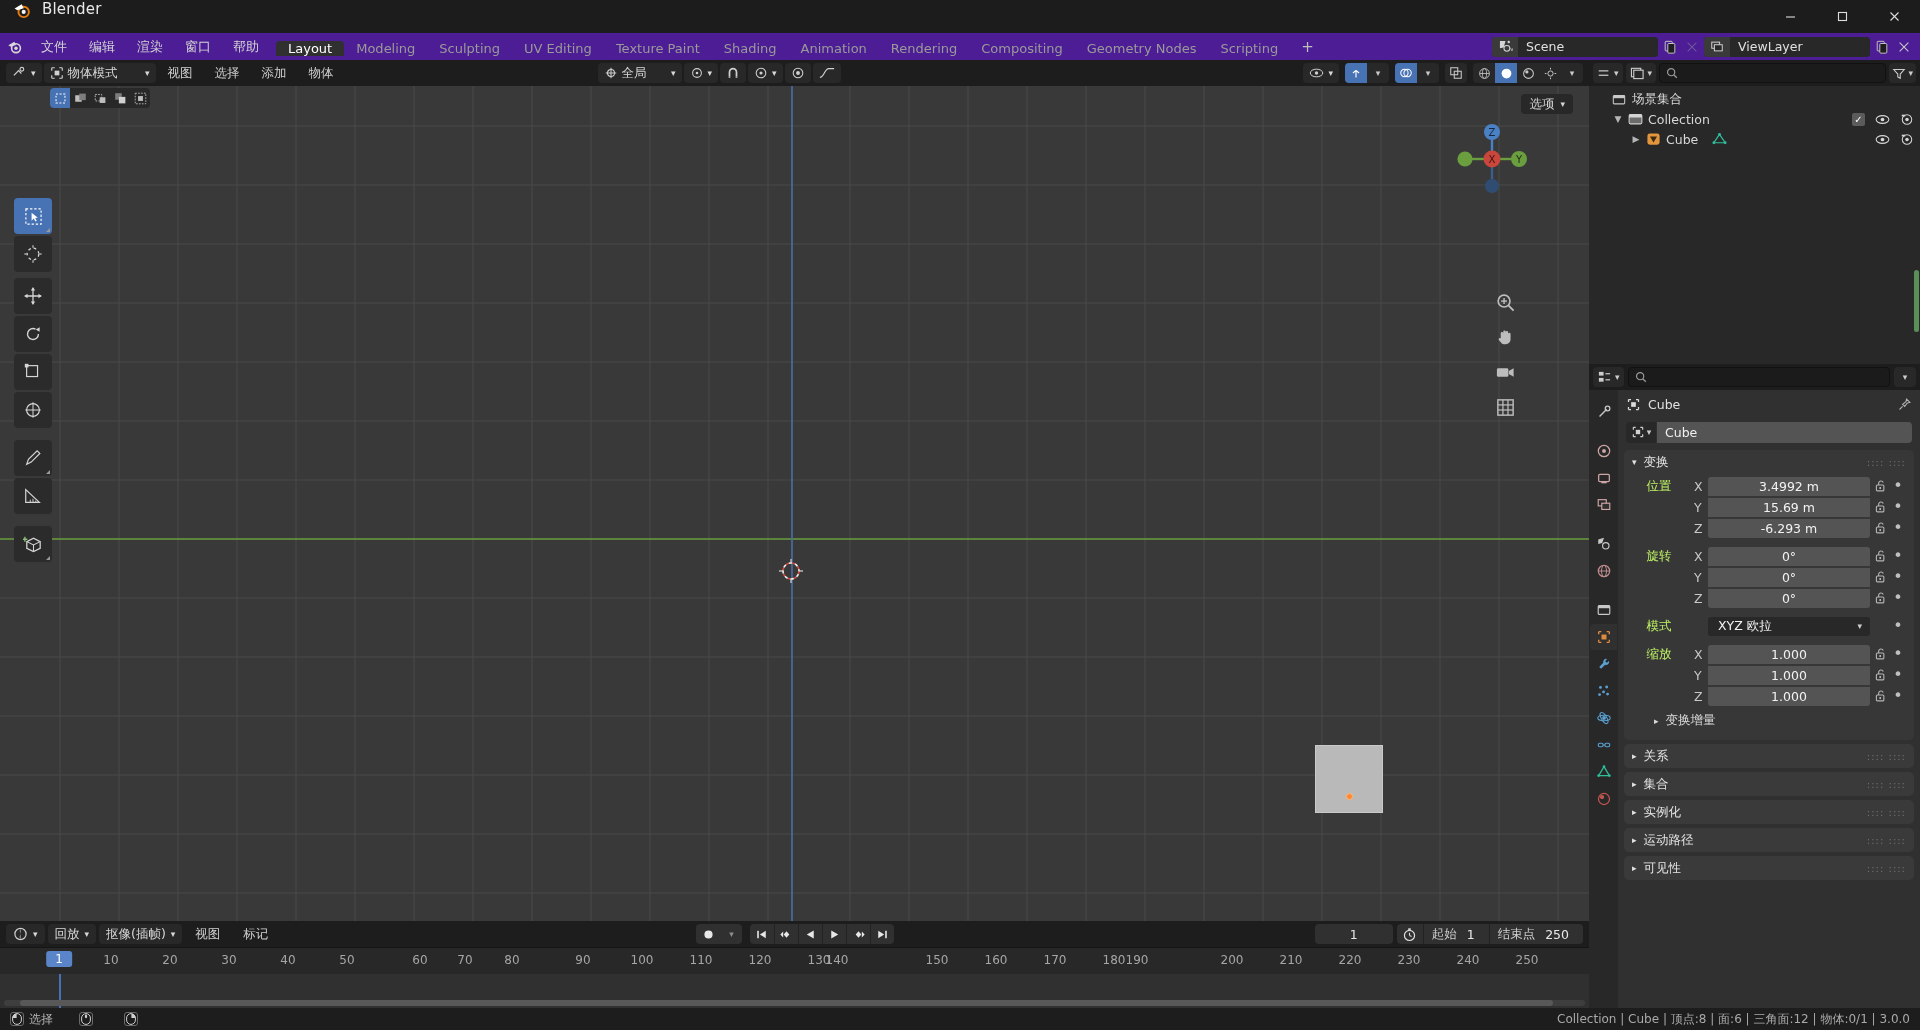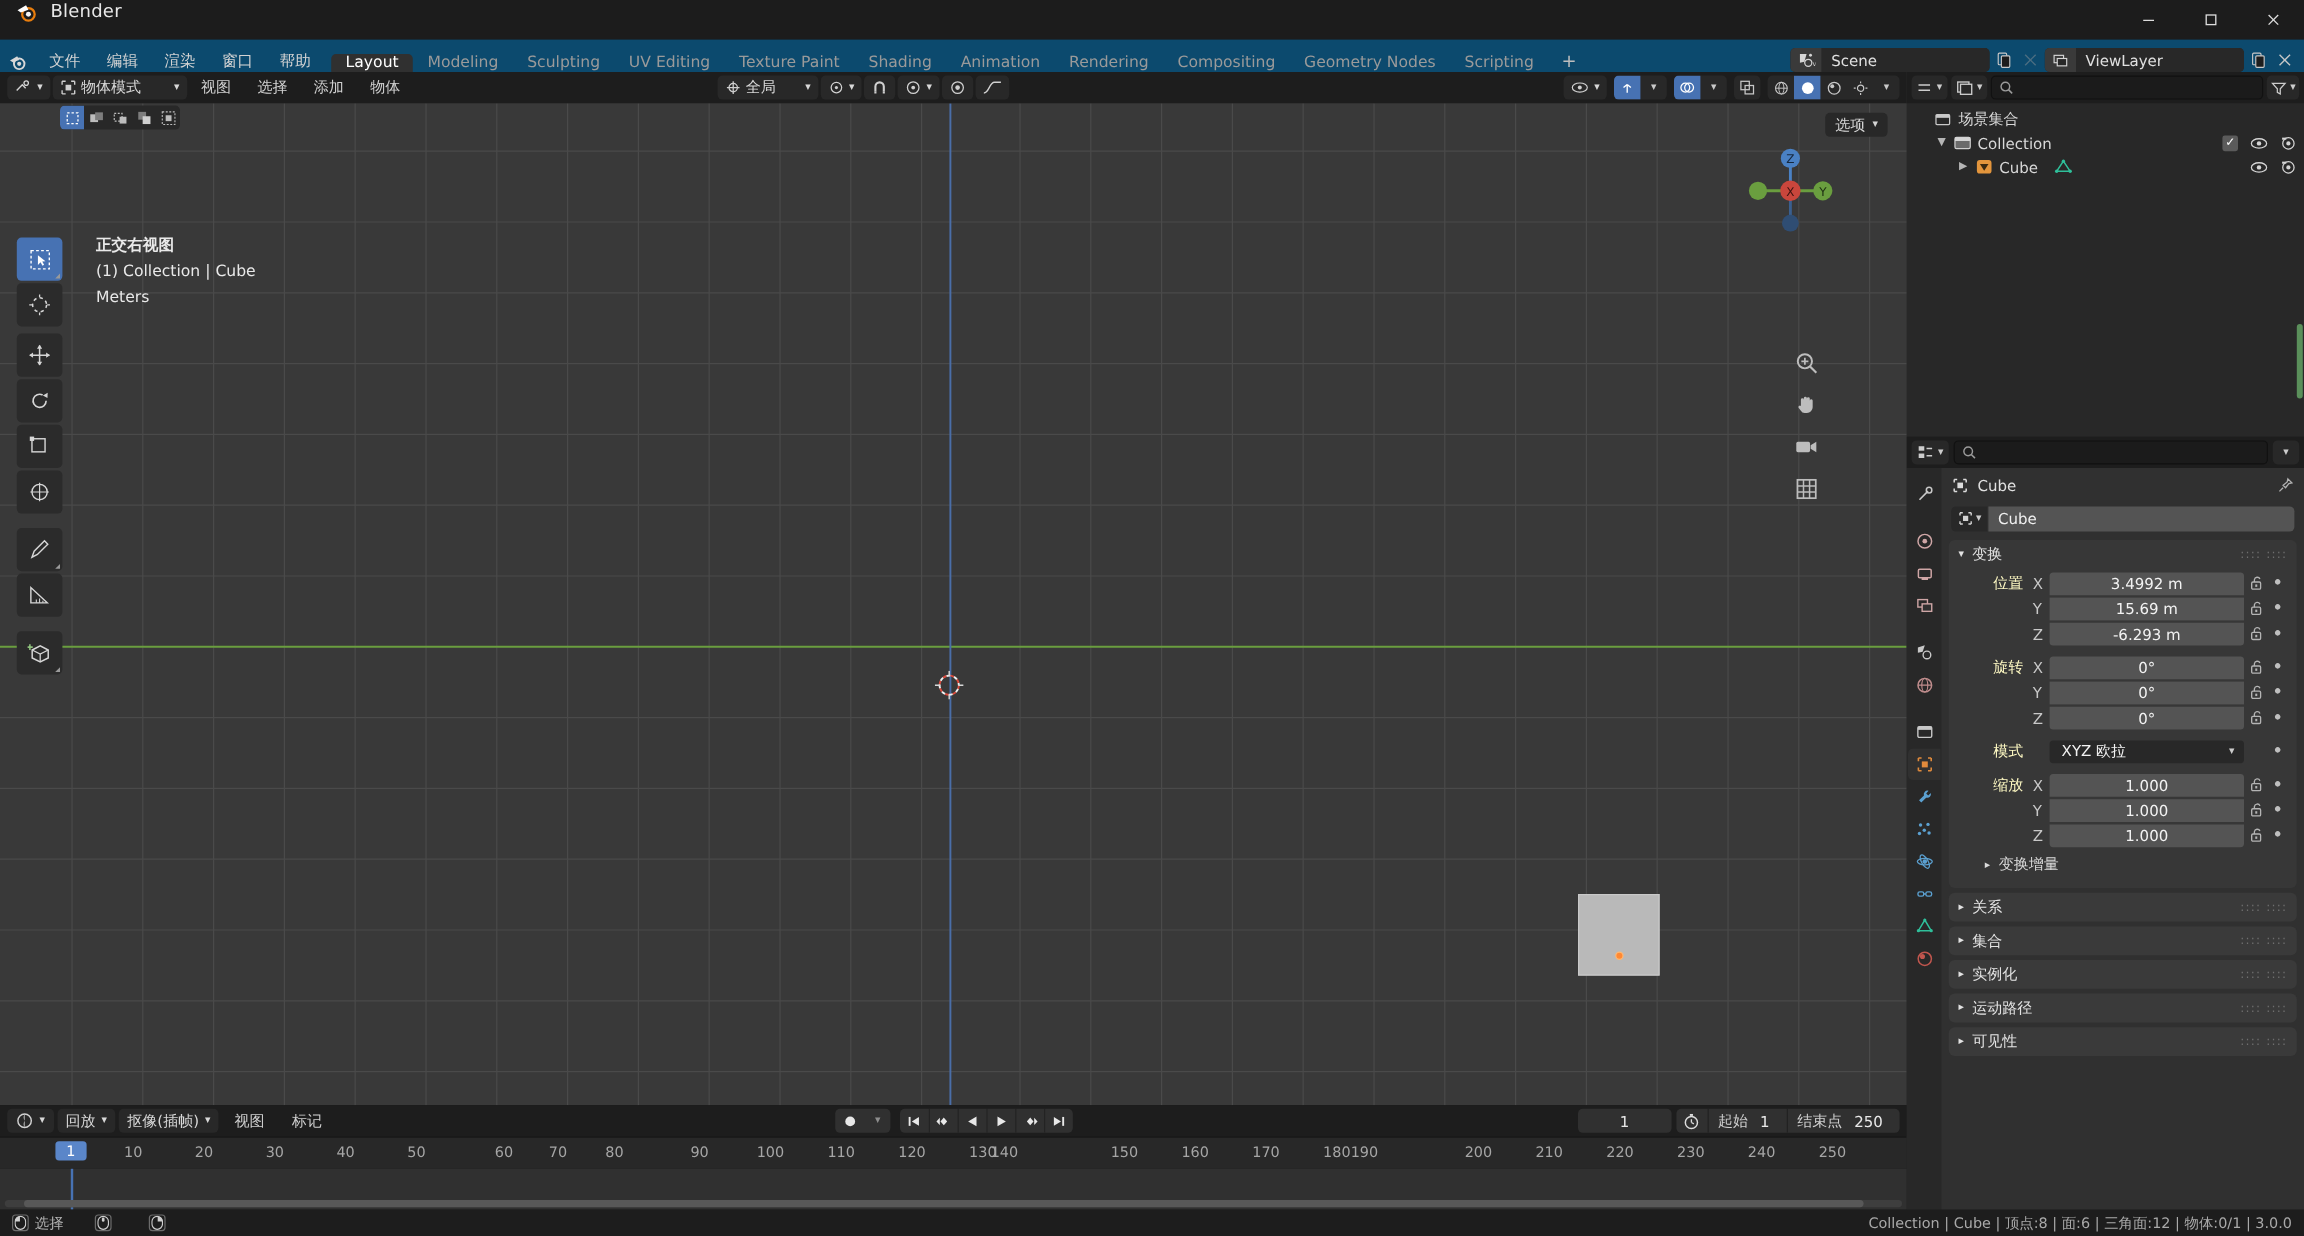--- a/index.html
+++ b/index.html
@@ -19,21 +19,21 @@
     height: 33px; background: #1c1c1c; display: flex; align-items: flex-start;
     padding-left: 12px; position: relative;
   }
   .tb-logo { width: 20px; height: 20px; margin-right: 10px; display:flex; align-items:center; justify-content:center;}
   .tb-title { font-size: 15px; color: #e8e8e8; letter-spacing: .2px; }
   .tb-winbtns { position: absolute; right: 0; top: 0; height: 33px; display: flex; }
   .tb-winbtn { width: 52px; height: 33px; display: flex; align-items: center; justify-content: center; color: #d8d8d8; font-size: 13px;}
 
   
   .topbar {
-    height: 27px; background: #0c4a6e; display: flex; align-items: flex-end;
+    height: 27px; background: #4c1d95; display: flex; align-items: center;
     font-size: 13px; position: relative;
   }
   .tp-icon { width: 30px; display: flex; align-items: center; justify-content: center; }
   .tp-menu { padding: 0 11px; display: flex; align-items: center; color: #d3d3d3; white-space: nowrap;}
   .ws-tabs { display: flex; align-items: stretch; margin-left: 6px; }
   .ws-tab {
     padding: 0 12px; display: flex; align-items: center; color: #9a9a9a;
     white-space: nowrap; border-radius: 4px 4px 0 0; margin-top: 3px;
   }
   .ws-tab.active { background: #303030; color: #ffffff; }
@@ -182,21 +182,21 @@
   .pr-namerow .nbox { width:30px; height:21px; background:#282828; border-radius:4px 0 0 4px; display:flex; align-items:center; justify-content:center; gap:2px; color:#ccc;}
   .pr-namerow .nfield { flex:1; height:21px; background:#545454; border-radius:0 4px 4px 0; display:flex; align-items:center; padding:0 8px; color:#f0f0f0; font-size:12.5px; margin-left:1px;}
 
   .panel { margin: 4px 6px 0 6px; background:#373737; border-radius:5px; }
   .panel-hdr { height:24px; display:flex; align-items:center; padding:0 8px; color:#e3e3e3; font-size:12.5px; gap:7px;}
   .panel-hdr .dots { margin-left:auto; color:#6f6f6f; font-size:10px; letter-spacing:1px; line-height:7px;}
   .panel-body { padding: 2px 8px 8px 8px; }
   .panel.collapsed { background:#3a3a3a; }
 
   .prow { display:flex; align-items:center; height:20px; margin-bottom:1px; }
-  .prow .plabel { width:62px; text-align:right; padding-right:8px; color:#fef9c3; font-size:12.5px;}
+  .prow .plabel { width:62px; text-align:center; padding-right:8px; color:#bef264; font-size:12.5px;}
   .prow .pval { flex:1; height:19px; background:#545454; border-radius:3px; display:flex; align-items:center;
     justify-content:center; color:#f2f2f2; font-size:12.5px;}
   .prow .pval.top { border-radius:3px 3px 0 0; }
   .prow .pval.mid { border-radius:0; }
   .prow .pval.bot { border-radius:0 0 3px 3px; }
   .prow .pval.dropdown { background:#282828; justify-content:flex-start; padding-left:10px; position:relative;}
   .prow .pval.dropdown .chev { position:absolute; right:8px; color:#ccc;}
   .prow .lock { width:20px; display:flex; align-items:center; justify-content:center; color:#b4b4b4;}
   .prow .dot { width:16px; display:flex; align-items:center; justify-content:center; color:#bfbfbf; font-size:16px; line-height:0;}
   .grp-gap { height: 7px; }
@@ -621,25 +621,20 @@
         <div class="tool">
           <svg width="21" height="21" viewBox="0 0 22 22">
             <path d="M4 8 L11 4.5 L18 8 L18 15 L11 18.5 L4 15 Z" fill="none" stroke="#d6d6d6" stroke-width="1.3"></path>
             <path d="M4 8 L11 11.5 L18 8 M11 11.5 L11 18.5" fill="none" stroke="#d6d6d6" stroke-width="1.1"></path>
             <path d="M2 3 L2 8 M-0.5 5.5 L4.5 5.5" stroke="#8ec07c" stroke-width="1.4"></path>
           </svg>
           <span class="corner"></span>
         </div>
       </div>
 
-      <div class="vp-text">
-        <div class="l1">正交右视图</div>
-        <div>(1) Collection | Cube</div>
-        <div>Meters</div>
-      </div>
 
       <svg class="gizmo" viewBox="0 0 86 86">
         <line x1="43" y1="43" x2="43" y2="18" stroke="#4a81c4" stroke-width="2.4"></line>
         <line x1="43" y1="43" x2="43" y2="68" stroke="#3a5f8f" stroke-width="2.4"></line>
         <line x1="43" y1="43" x2="18" y2="43" stroke="#6a9e3f" stroke-width="2.4"></line>
         <line x1="43" y1="43" x2="68" y2="43" stroke="#6a9e3f" stroke-width="2.4"></line>
         <circle cx="43" cy="16" r="8" fill="#4a81c4"></circle>
         <text x="43" y="20" font-size="10" fill="#16283f" text-anchor="middle" font-family="DejaVu Sans,sans-serif">Z</text>
         <circle cx="43" cy="70" r="7" fill="#2f4d73"></circle>
         <circle cx="16" cy="43" r="7.6" fill="#6a9e3f"></circle>

